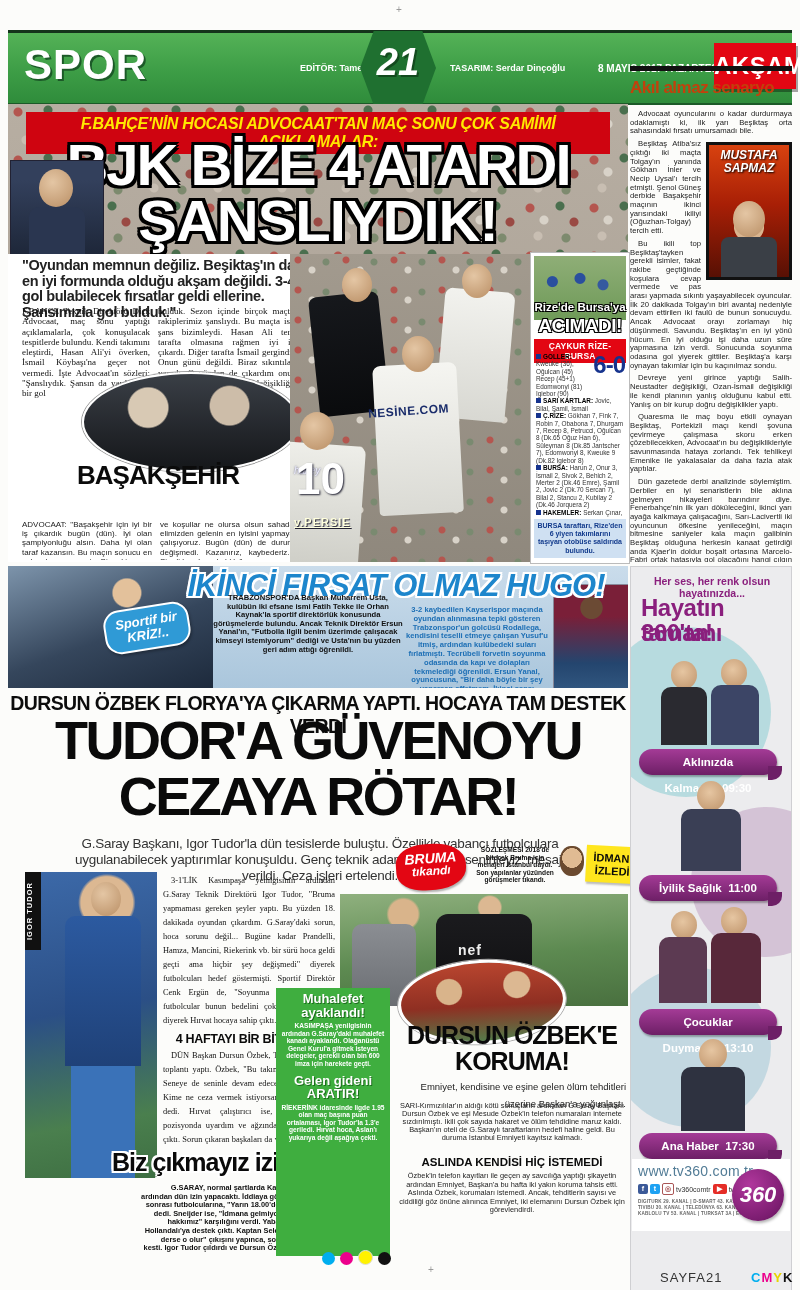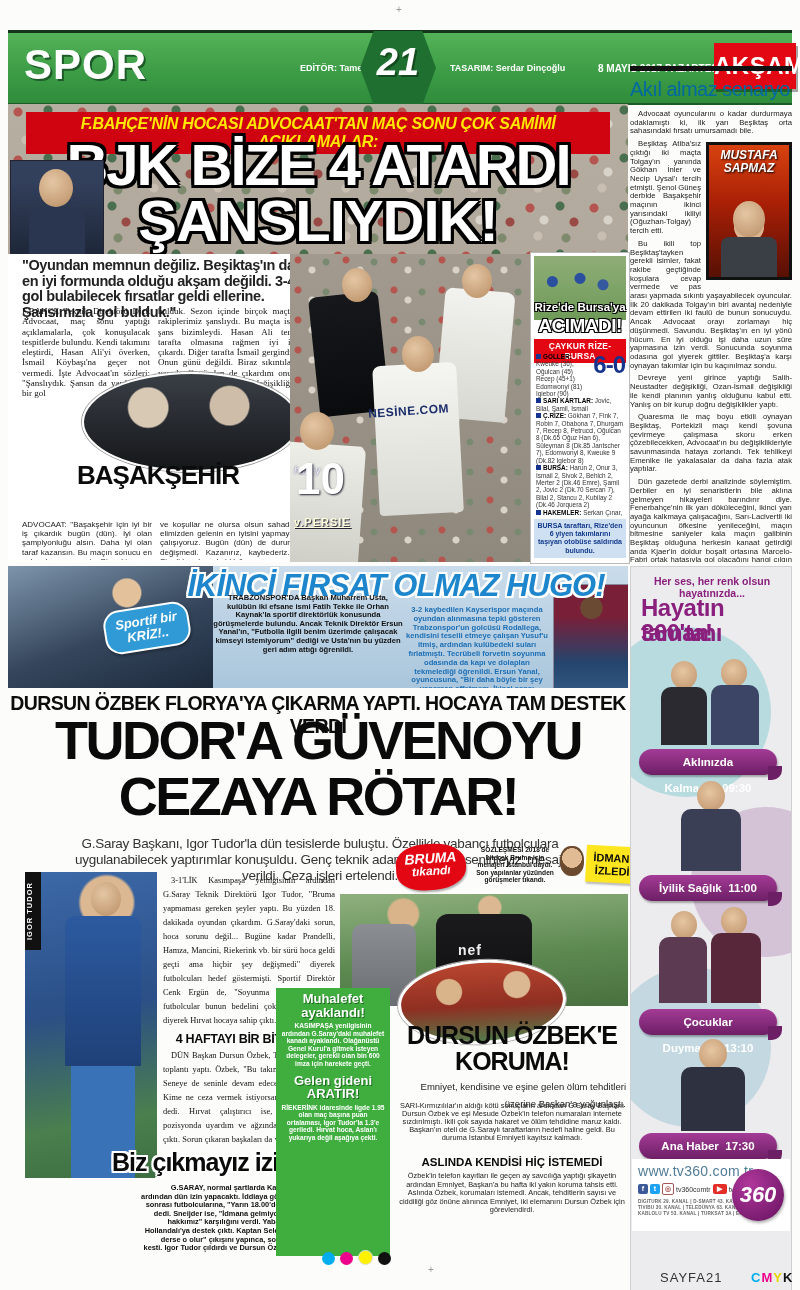--- a/index.html
+++ b/index.html
@@ -96,21 +96,21 @@
   .sbox-body b{color:#000;}
   .blt{display:inline-block;width:5px;height:5px;background:#16338e;margin-right:2px;}
   .score{position:absolute;right:4px;top:98px;font-size:24px;font-weight:bold;color:#16338e;
          letter-spacing:-1px;}
   .sbox-note{left:3px;top:266px;width:86px;background:#cfe0f2;color:#123a8c;font-size:7px;
              font-weight:bold;line-height:8.2px;padding:3px;text-align:center;}
 
   
   .opin{left:630px;top:66px;width:162px;height:496px;}
   .opin-bar{left:0;top:0;width:162px;height:5px;background:#111;}
-  .opin-title{left:0;top:12px;width:162px;font-size:20px;font-weight:normal;color:#0369a1;
+  .opin-title{left:0;top:12px;width:162px;font-size:17px;font-weight:bold;color:#c2410c;
               letter-spacing:-.5px;}
   .opin-text{left:0;top:44px;width:162px;height:452px;font-size:7.7px;line-height:8.7px;
              color:#222;overflow:hidden;}
   .opin-text p{margin:0 0 4px 0;text-indent:8px;}
   .mugshot{float:right;width:80px;height:132px;margin:2px 0 4px 5px;border:3px solid #111;
        background:radial-gradient(circle at 50% 62%,#d9b48e 0 16%,transparent 17%),
                   linear-gradient(180deg,#d8420f 0%,#a81f06 45%,#571004 100%);
        position:relative;}
   .mug-name{position:absolute;top:4px;left:0;width:100%;text-align:center;color:#fff;
             font-style:italic;font-weight:bold;font-size:12px;line-height:13px;

